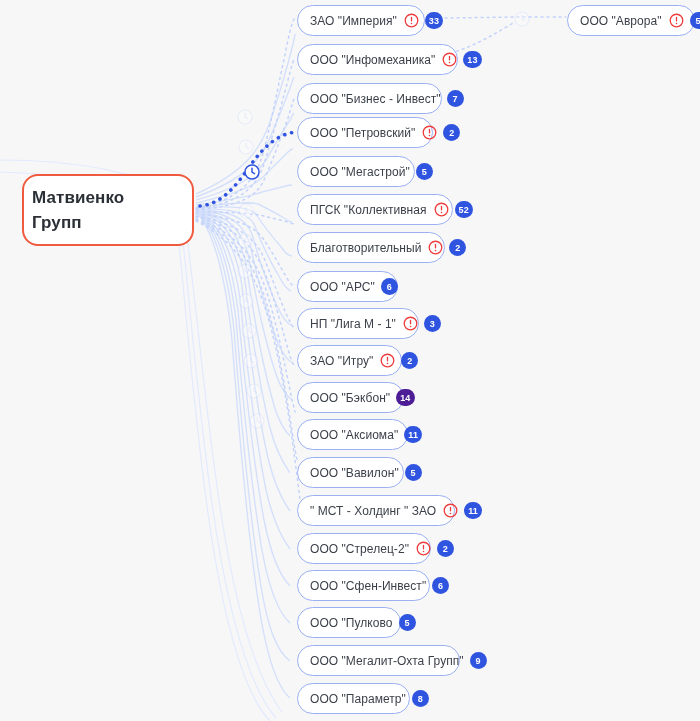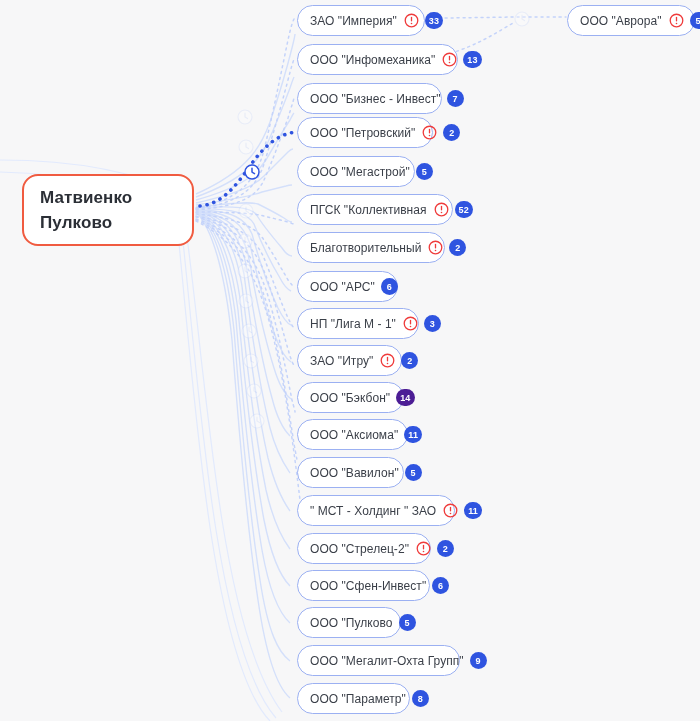--- a/index.html
+++ b/index.html
@@ -29,21 +29,21 @@
     top: 174px;
     width: 172px;
     height: 72px;
     background: #ffffff;
     border: 2px solid #f05b40;
     border-radius: 16px;
     box-sizing: border-box;
     display: flex;
     flex-direction: column;
     justify-content: center;
-    padding-left: 16px;
+    padding-left: 8px;
     z-index: 20;
   }
   #root-node .root-line {
     font-size: 17px;
     font-weight: bold;
     color: #2b2f36;
     line-height: 25px;
     letter-spacing: .1px;
   }
 
@@ -160,21 +160,21 @@
   <path class="e-hi" d="M200 206 C 222 204, 236 186, 250 166 C 264 146, 278 134, 296 132"></path>
 
   <g>
     <path class="e-dot" d="M427 18 C 470 18, 500 17, 520 17 C 545 17, 558 17, 566 17"></path>
     <path class="e-dot" d="M445 55 C 480 45, 500 30, 515 22"></path>
   </g>
 </svg>
 
 <div id="root-node">
   <div class="root-line">Матвиенко</div>
-  <div class="root-line">Пулково</div>
+  <div class="root-line">Групп</div>
 </div>
 
 <div id="nodes-layer">
     <div class="node" style="left: 297px; top: 5px; width: 128px;">
       <span class="node-label">ЗАО "Империя"</span>
       <span style="display: flex;">
         <svg class="warn-icon" viewBox="0 0 16 16" xmlns="http://www.w3.org/2000/svg">
           <circle cx="8" cy="8" r="6.7" fill="none" stroke="#ef3b3b" stroke-width="1.4"></circle>
           <rect x="7.3" y="4" width="1.4" height="5" rx="0.7" fill="#ef3b3b"></rect>
           <circle cx="8" cy="11.2" r="0.85" fill="#ef3b3b"></circle>

